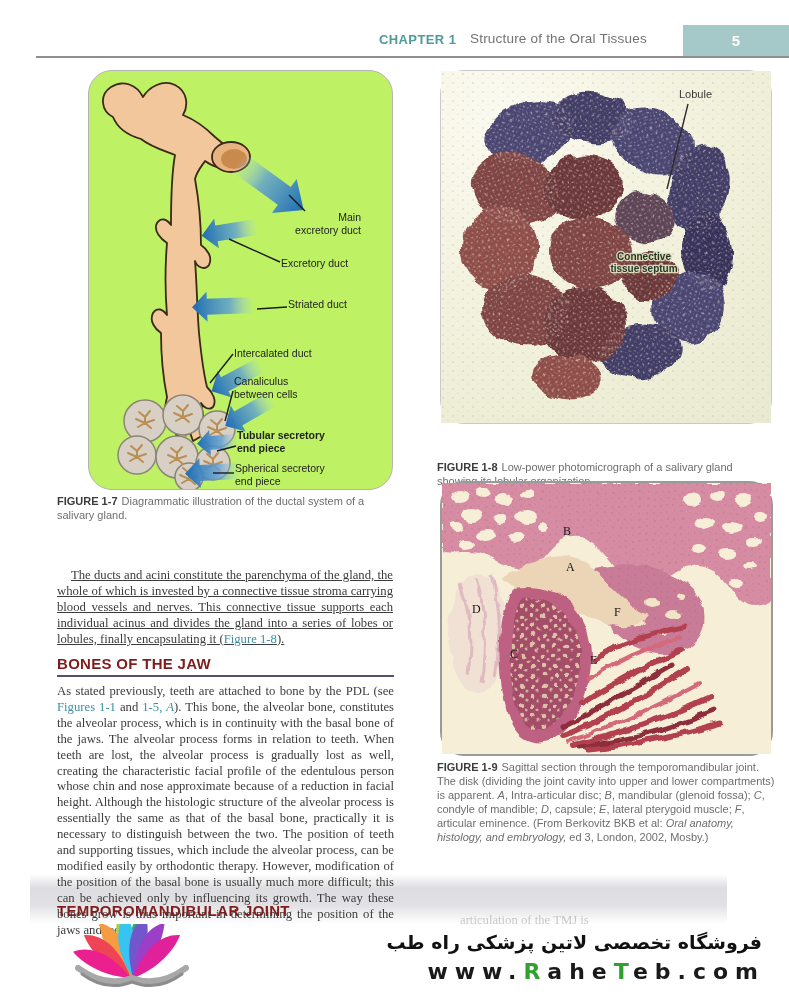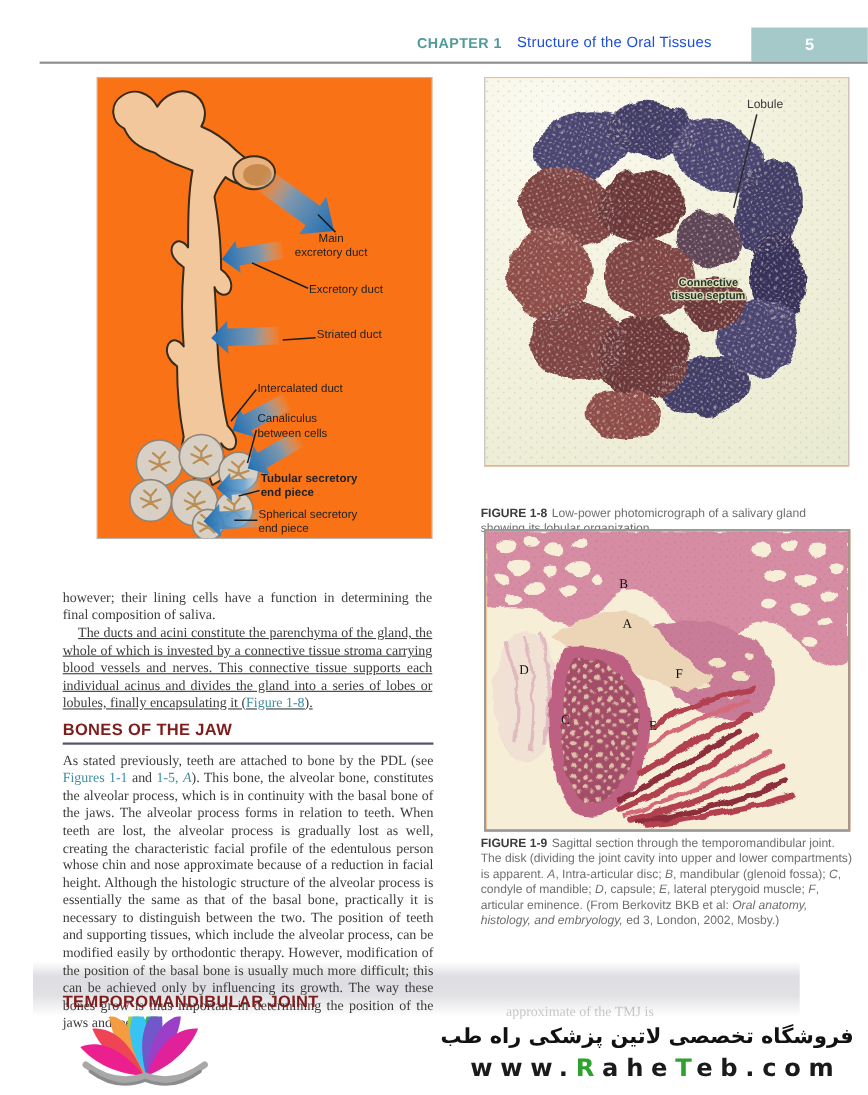--- a/index.html
+++ b/index.html
@@ -1,50 +1,50 @@
 <!DOCTYPE html>
 <html><head>
 <meta charset="utf-8">
 <style>
   html,body{margin:0;padding:0;background:#fff;}
   .page{position:relative;width:789px;height:995px;background:#fff;overflow:hidden;
         font-family:"Liberation Sans",sans-serif;}
   
   .chapter{position:absolute;left:379px;top:32px;font-size:13px;font-weight:bold;
            color:#4f9a9a;letter-spacing:.4px;}
-  .htitle{position:absolute;left:470px;top:31px;font-size:13.5px;color:#1d4ed8;letter-spacing:.2px;}
+  .htitle{position:absolute;left:470px;top:31px;font-size:13.5px;color:#737373;letter-spacing:.2px;}
   .pagebox{position:absolute;left:683px;top:25px;width:106px;height:31px;background:#a5c9c9;
            color:#fff;font-size:15px;font-weight:bold;display:flex;align-items:center;justify-content:center;}
   .hrule{position:absolute;left:36px;top:56px;width:753px;height:2px;background:#8f8f8f;}
   
-  .fig{position:absolute;background:#f97316;}
+  .fig{position:absolute;background:#bef264;border-radius:24px;}
   .fig17{left:88px;top:70px;width:303px;height:418px;border:1px solid #b3b3b3;}
   .fig18{left:440px;top:70px;width:330px;height:352px;border:1px solid #c9c9c9;}
   .fig19{left:440px;top:481px;width:329px;height:271px;border:2px solid #9a9a9a;}
   .flabel{position:absolute;font-size:10.5px;line-height:12.5px;color:#222;white-space:pre-line;}
-  .flabel.c{text-align:center;}
+  .flabel.c{text-align:right;}
   
   .cap{position:absolute;margin:0;font-size:11px;line-height:14px;color:#6e6e6e;text-align:left;}
   .cap b{color:#3c3c3c;margin-right:4px;}
   .cap i{font-style:italic;}
   
   .body{position:absolute;margin:0;font-family:"Liberation Serif",serif;font-size:12.7px;
         line-height:15.9px;color:#3c3c3c;text-align:justify;}
   .indent{text-indent:14px;text-decoration:underline;}
   .xref{color:#3e8fa0;text-decoration:none;cursor:pointer;}
   h2.sechead{position:absolute;margin:0;font-size:15px;font-weight:bold;color:#7f1d1d;
         letter-spacing:.3px;}
   h2.underlined{border-bottom:2px solid #55506e;padding-bottom:3px;}
   .fadedline{position:absolute;margin:0;font-family:"Liberation Serif",serif;font-size:12.7px;
         color:#444;opacity:.28;filter:blur(.5px);}
   .scanband{position:absolute;left:30px;top:874px;width:697px;height:50px;
         background:linear-gradient(to bottom, rgba(219,219,223,0) 0%, rgba(219,219,223,.92) 28%,
         rgba(222,222,226,.9) 62%, rgba(255,255,255,0) 100%);}
   
-  .persian{position:absolute;right:13px;top:931px;width:420px;text-align:right;direction:rtl;
+  .persian{position:absolute;right:27px;top:931px;width:420px;text-align:right;direction:rtl;
         font-family:"DejaVu Sans",sans-serif;font-weight:bold;font-size:19px;color:#111;}
   .weburl{position:absolute;right:24px;top:959px;font-size:22px;font-weight:bold;color:#1a1a1a;
         letter-spacing:7px;font-family:"DejaVu Sans",sans-serif;}
   .weburl .grn{color:#2fa12f;}
   .logo{position:absolute;left:68px;top:924px;}
 </style>
 </head>
 <body>
 
 <div class="page">
@@ -135,24 +135,24 @@
     <div class="flabel" style="left:199px;top:227px;">Striated duct</div>
     <div class="flabel" style="left:145px;top:276px;">Intercalated duct</div>
     <div class="flabel" style="left:145px;top:304px;">Canaliculus
 between cells</div>
     <div class="flabel" style="left:148px;top:358px;font-weight:bold;">Tubular secretory
 end piece</div>
     <div class="flabel" style="left:146px;top:391px;">Spherical secretory
 end piece</div>
   </div>
 
-
-  <p class="body" style="left:57px;top:536px;width:336px;">
-    <span>however; their lining cells have a function in determining the final composition of saliva.</span>
-  </p>
+  <p class="cap" style="left:57px;top:494px;width:336px;">
+    <b>FIGURE 1-7</b><span>Diagrammatic illustration of the ductal system of a salivary gland.</span>
+  </p>
+
   <p class="body indent" style="left:57px;top:568px;width:336px;">
     <span>The ducts and acini constitute the parenchyma of the gland, the whole of which is invested by a connective tissue stroma carrying blood vessels and nerves. This connective tissue supports each individual acinus and divides the gland into a series of lobes or lobules, finally encapsulating it (</span><a class="xref">Figure 1-8</a><span>).</span>
   </p>
 
   <h2 class="sechead underlined" style="left:57px;top:655px;width:337px;">BONES OF THE JAW</h2>
 
   <p class="body" style="left:57px;top:684px;width:337px;">
     <span>As stated previously, teeth are attached to bone by the PDL (see </span><a class="xref">Figures 1-1</a><span> and </span><a class="xref"><span>1-5, </span><i>A</i></a><span>). This bone, the alveolar bone, constitutes the alveolar process, which is in continuity with the basal bone of the jaws. The alveolar process forms in relation to teeth. When teeth are lost, the alveolar process is gradually lost as well, creating the characteristic facial profile of the edentulous person whose chin and nose approximate because of a reduction in facial height. Although the histologic structure of the alveolar process is essentially the same as that of the basal bone, practically it is necessary to distinguish between the two. The position of teeth and supporting tissues, which include the alveolar process, can be modified easily by orthodontic therapy. However, modification of the position of the basal bone is usually much more difficult; this can be achieved only by influencing its growth. The way these bones grow is thus important in determining the position of the jaws and teeth.</span>
   </p>
 
@@ -322,21 +322,21 @@
         <text x="68" y="175">C</text>
         <text x="148" y="181">E</text>
       </g>
     </svg>
   </div>
 
   <p class="cap" style="left:437px;top:760px;width:338px;">
     <b>FIGURE 1-9</b><span>Sagittal section through the temporomandibular joint. The disk (dividing the joint cavity into upper and lower compartments) is apparent. </span><i>A</i><span>, Intra-articular disc; </span><i>B</i><span>, mandibular (glenoid fossa); </span><i>C</i><span>, condyle of mandible; </span><i>D</i><span>, capsule; </span><i>E</i><span>, lateral pterygoid muscle; </span><i>F</i><span>, articular eminence. (From Berkovitz BKB et al: </span><i>Oral anatomy, histology, and embryology,</i><span> ed 3, London, 2002, Mosby.)</span>
   </p>
 
-  <p class="fadedline" style="left:460px;top:913px;width:300px;">approximate of the TMJ is</p>
+  <p class="fadedline" style="left:460px;top:913px;width:300px;">articulation of the TMJ is</p>
 
   <svg class="logo" width="128" height="70" viewBox="0 0 128 70">
     <g>
       <g transform="translate(63,54)">
         <path transform="rotate(50)" d="M0,0 C-10,-32 -26,-46 -44,-46 C-38,-28 -22,-10 0,0 Z" fill="#2fae68"></path>
         <path transform="rotate(32)" d="M0,0 C-10,-32 -26,-46 -44,-46 C-38,-28 -22,-10 0,0 Z" fill="#a8cc3f"></path>
         <path transform="rotate(14)" d="M0,0 C-10,-32 -26,-46 -44,-46 C-38,-28 -22,-10 0,0 Z" fill="#f59b42"></path>
         <path transform="rotate(-4)" d="M0,0 C-10,-32 -26,-46 -44,-46 C-38,-28 -22,-10 0,0 Z" fill="#ee4456"></path>
         <path transform="rotate(-22)" d="M0,0 C-10,-32 -26,-46 -44,-46 C-38,-28 -22,-10 0,0 Z" fill="#ec1f8f"></path>
       </g>

